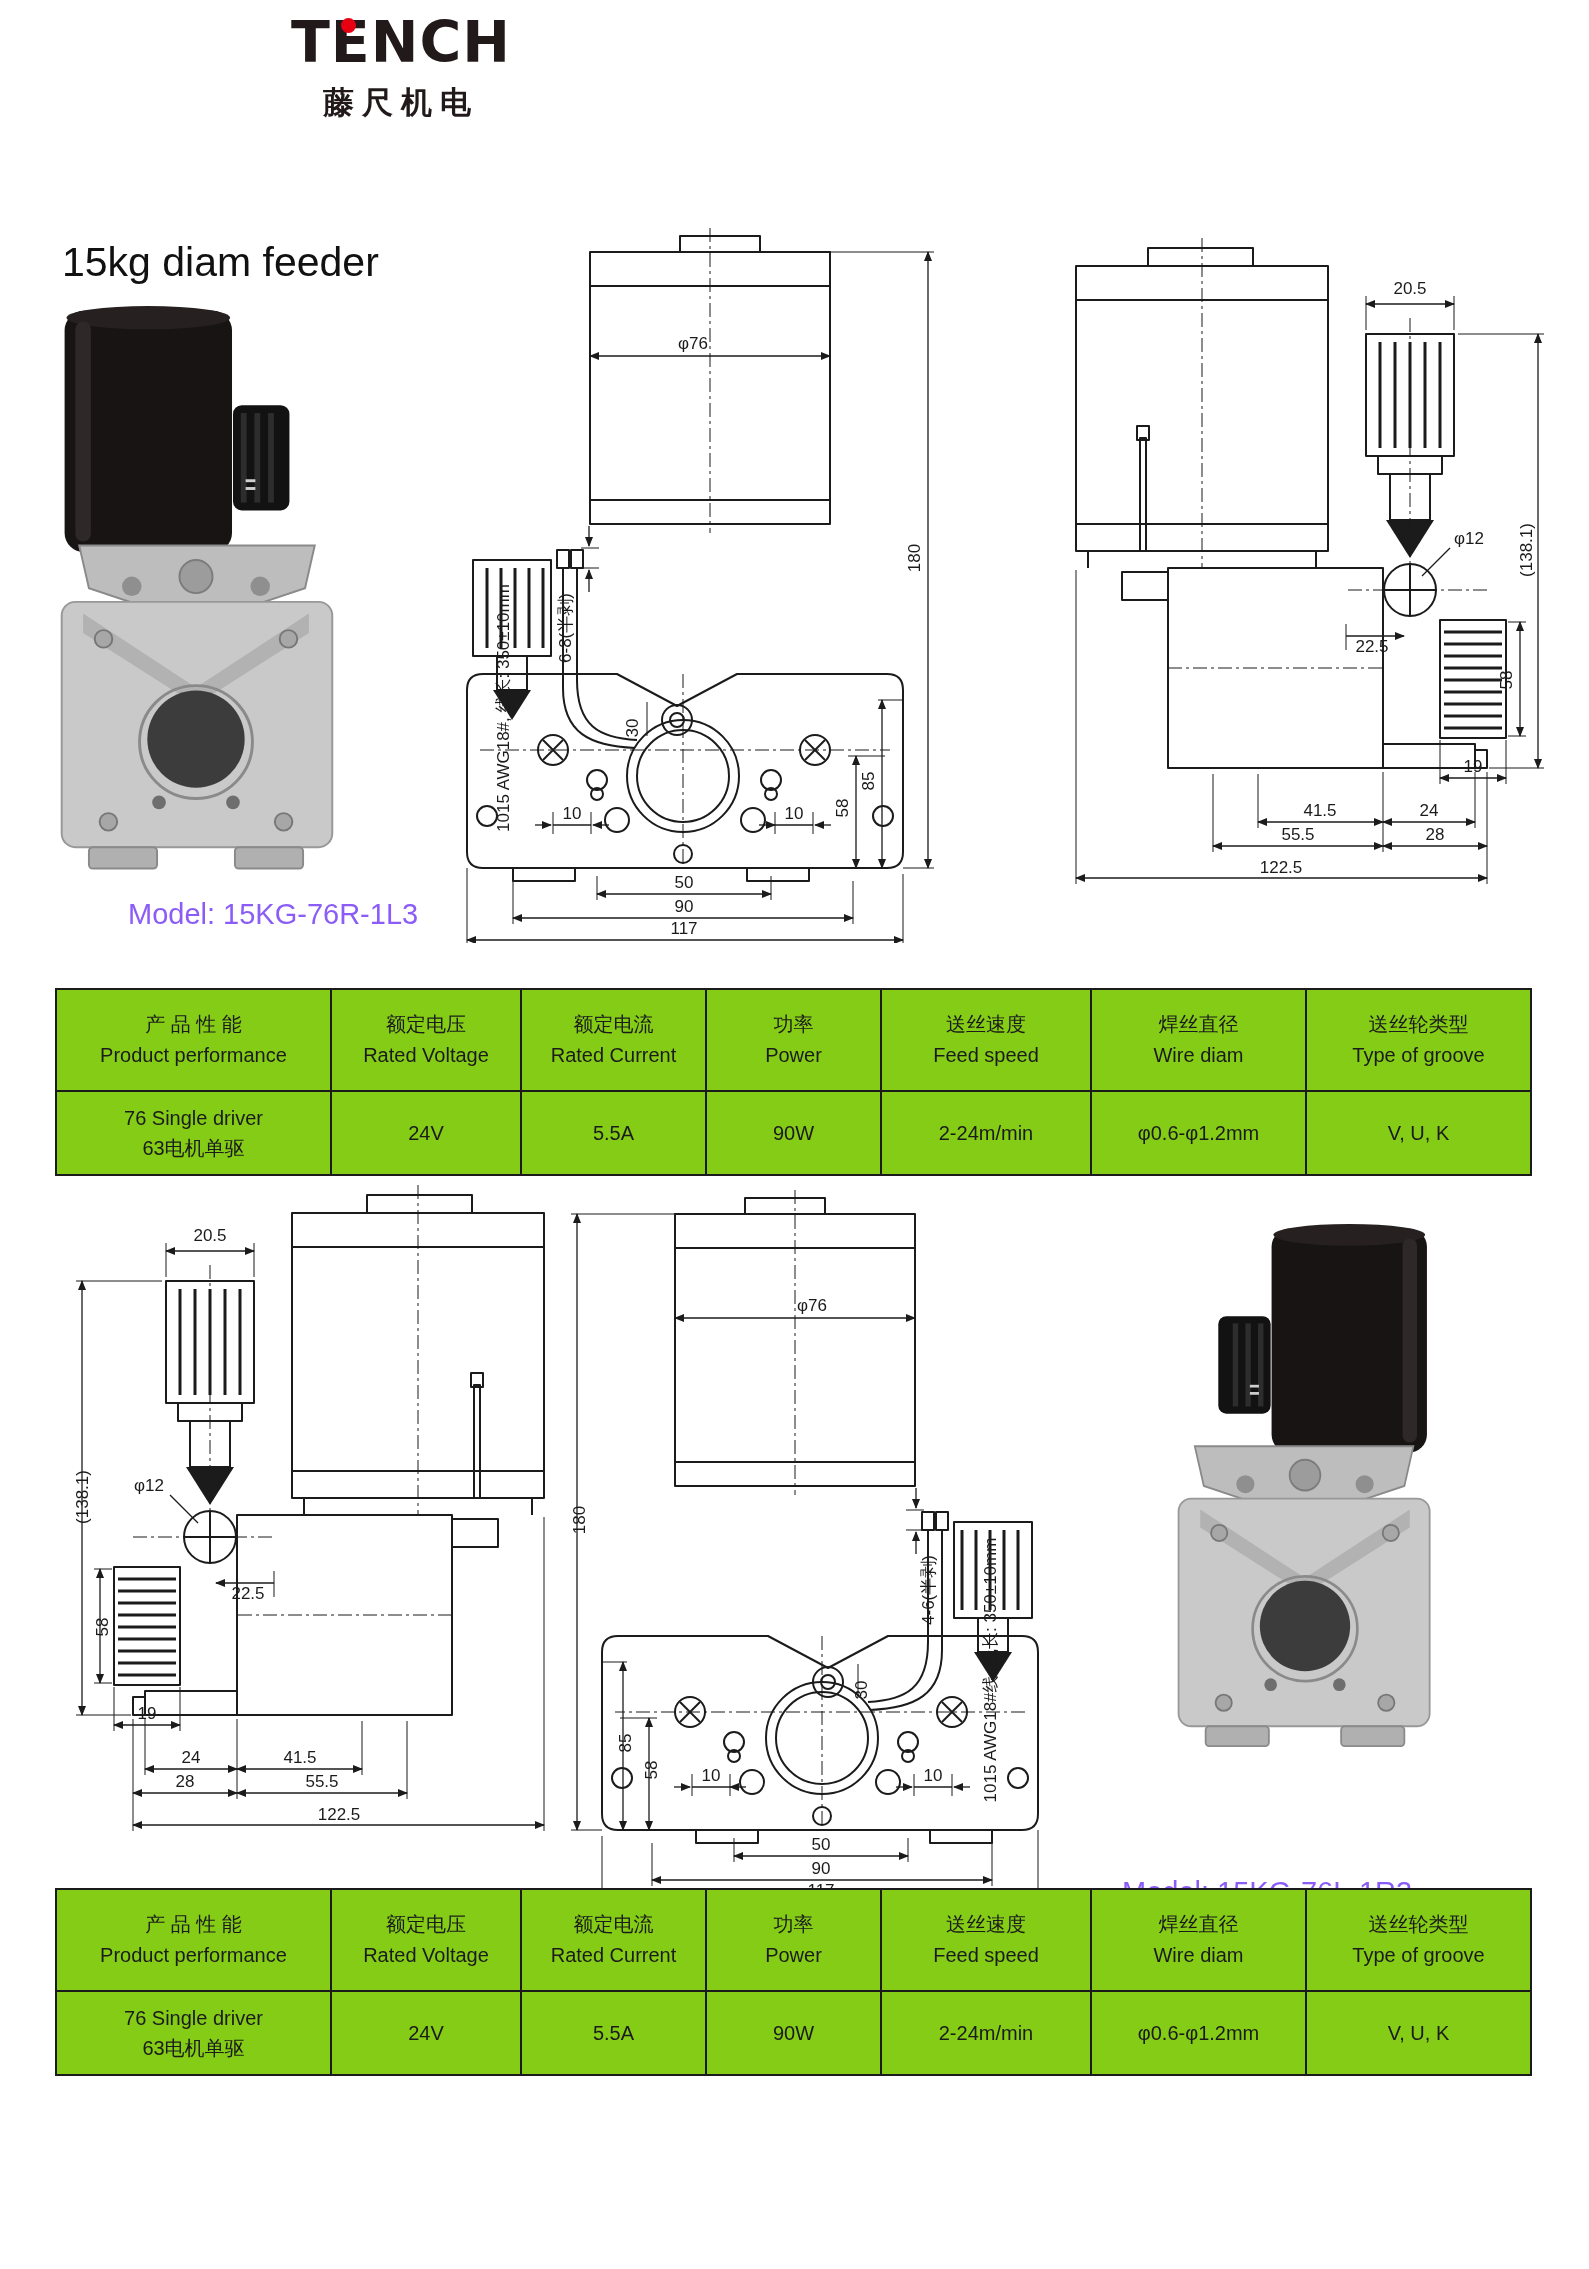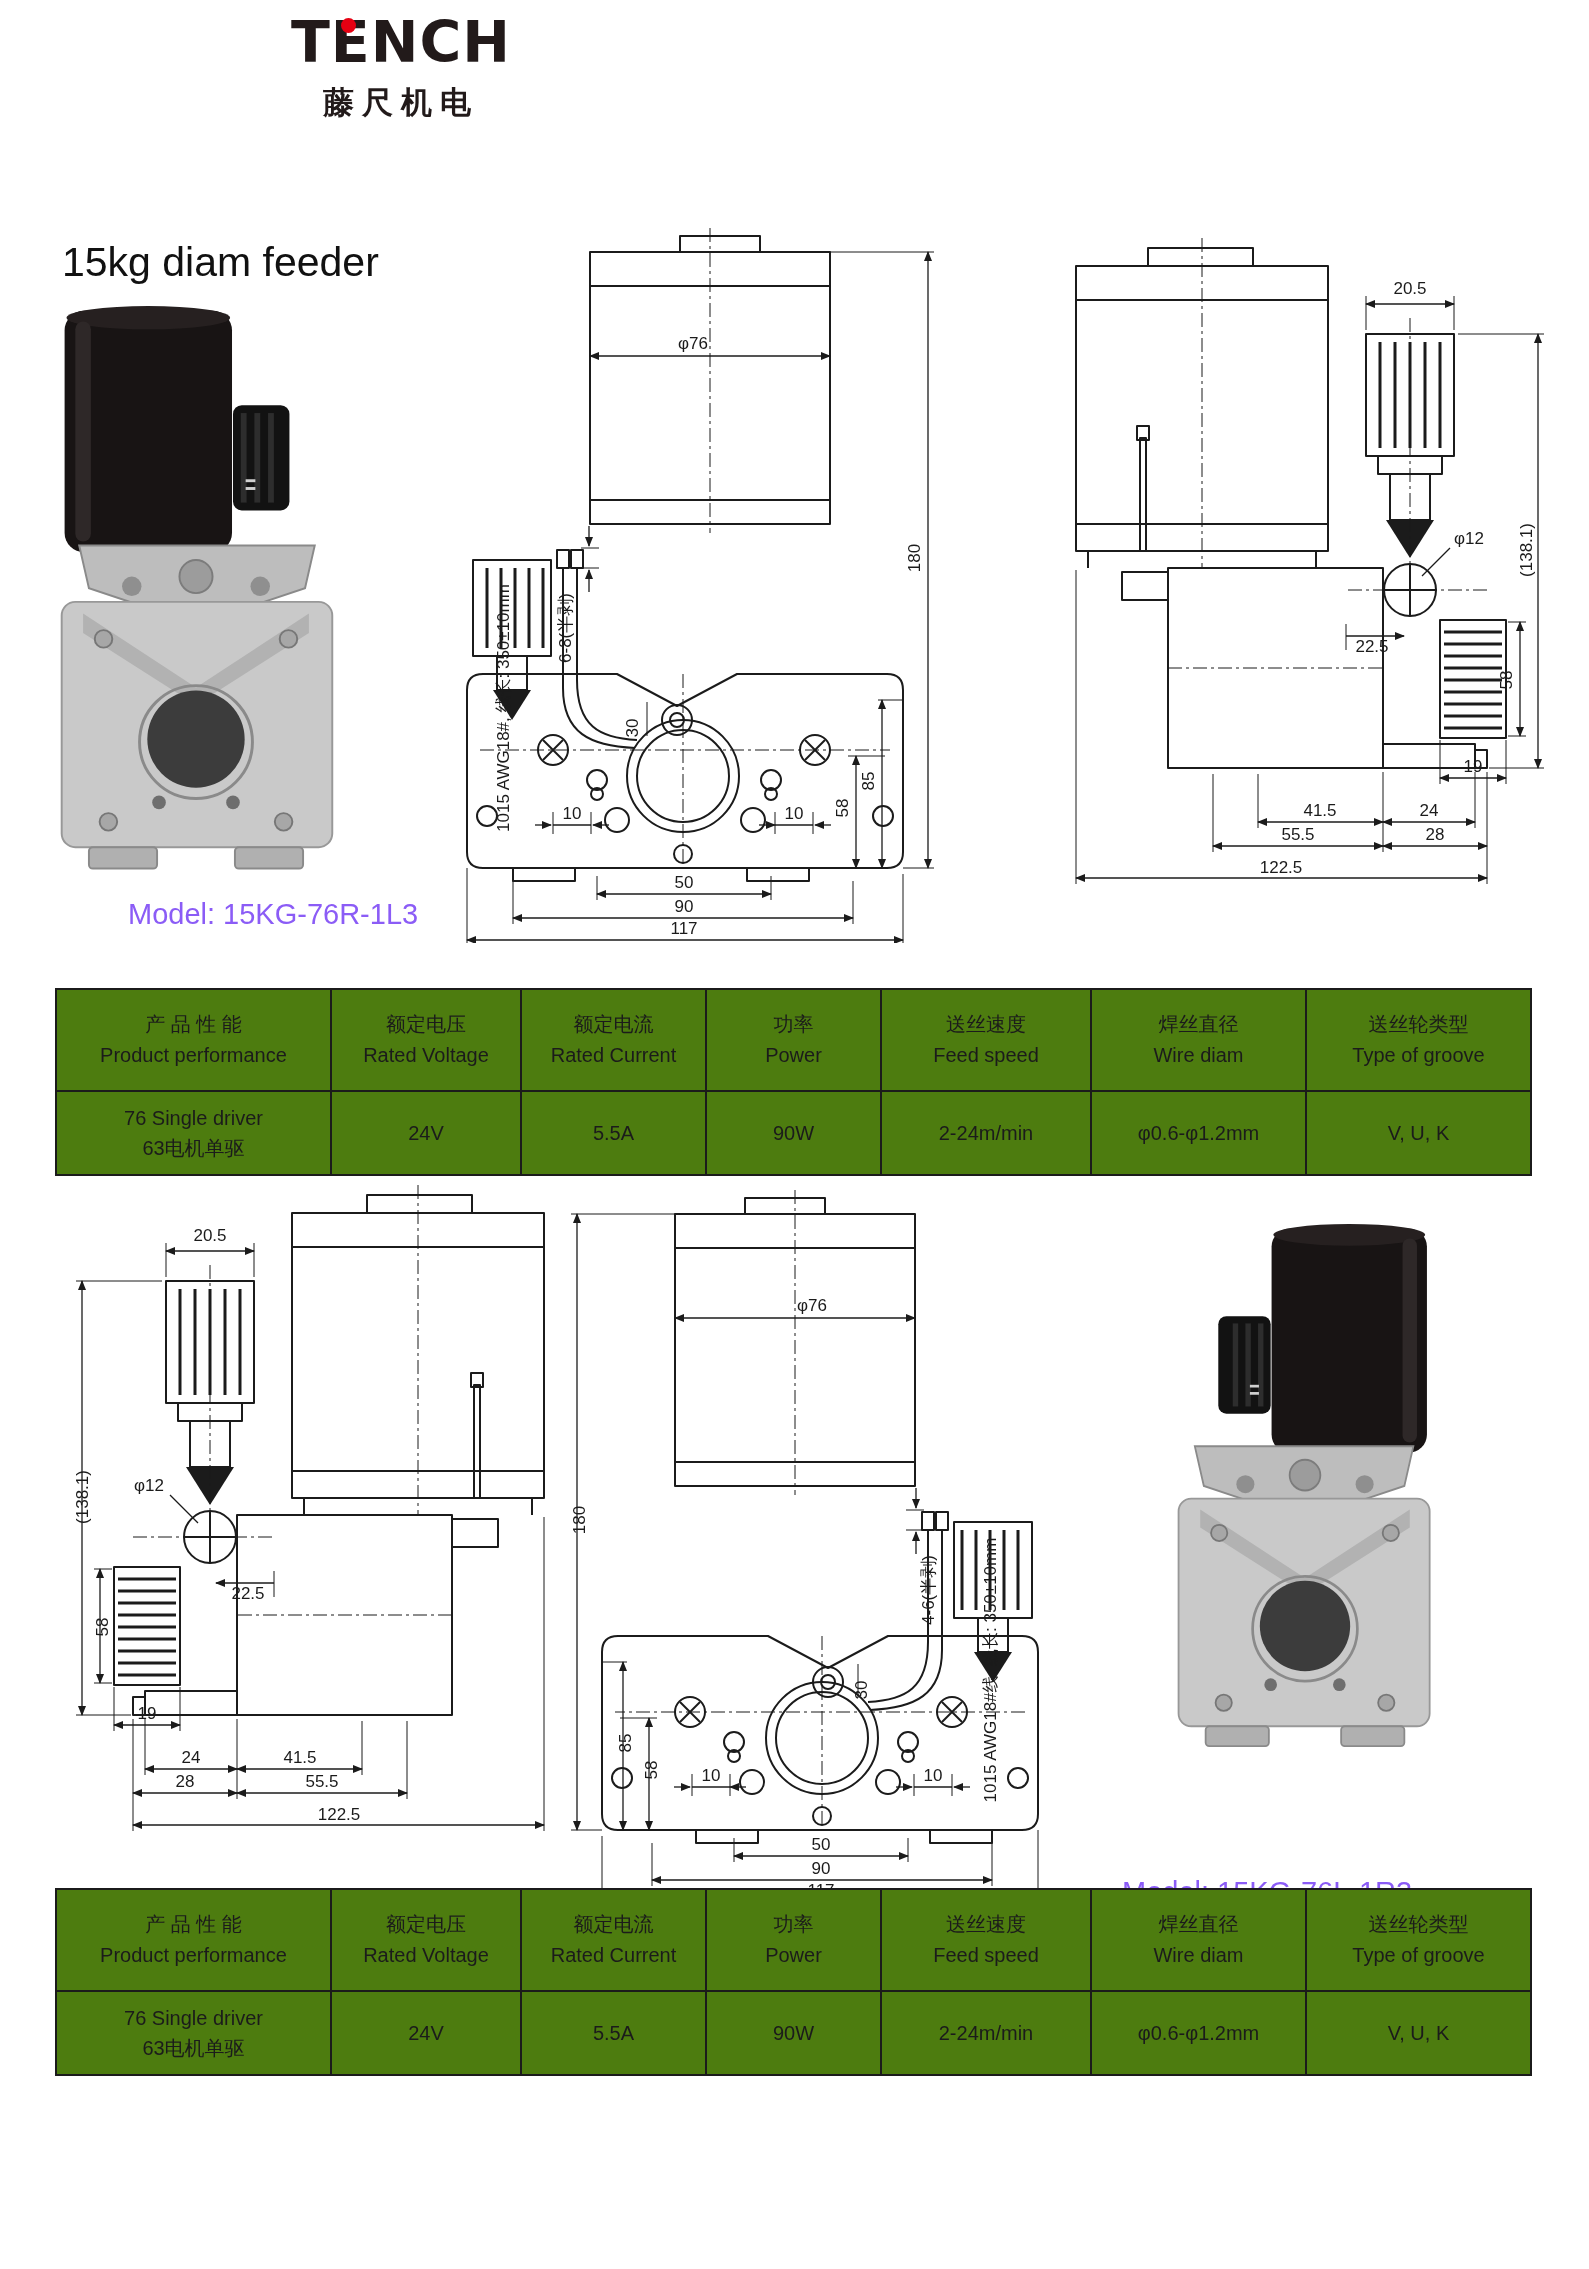--- a/index.html
+++ b/index.html
@@ -10,21 +10,21 @@
   .logo-row{position:relative;display:inline-block;}
   .logo-text{font-family:"DejaVu Sans",sans-serif;font-size:57px;font-weight:900;letter-spacing:1px;color:#221a1a;line-height:1.0;}
   .logo-dot{position:absolute;left:50px;top:4px;width:15px;height:15px;border-radius:50%;background:#e60012;}
   .logo-sub{font-size:31px;font-weight:700;letter-spacing:8px;color:#221a1a;margin-top:11px;}
   
   .title{left:62px;top:212px;font-size:41px;font-weight:400;color:#111;}
   .model{font-size:29px;color:#8b5cf6;}
   .model1{left:128px;top:898px;}
   .model2{left:1122px;top:1876px;}
   
-  table.spec{position:absolute;left:55px;width:1477px;border-collapse:collapse;table-layout:fixed;background:#4d7c0f;}
+  table.spec{position:absolute;left:55px;width:1477px;border-collapse:collapse;table-layout:fixed;background:#84cc16;}
   table.spec th,table.spec td{border:2px solid #1b1b1b;text-align:center;vertical-align:middle;font-weight:400;padding:6px 4px;}
   table.spec th{height:88px;font-size:20px;line-height:1.55;}
   table.spec td{height:70px;font-size:20px;line-height:1.5;}
   .t1{top:988px;} .t2{top:1888px;}
   
   svg text{font-family:"Liberation Sans",sans-serif;font-size:17px;fill:#1b1b1b;}
   .ln{fill:none;stroke:#1b1b1b;stroke-width:2;stroke-linejoin:round;}
   .lnth{fill:none;stroke:#1b1b1b;stroke-width:3;}
   .lnf{fill:#1b1b1b;stroke:none;}
   .cl{fill:none;stroke:#1b1b1b;stroke-width:1;stroke-dasharray:14 4 3 4;}

